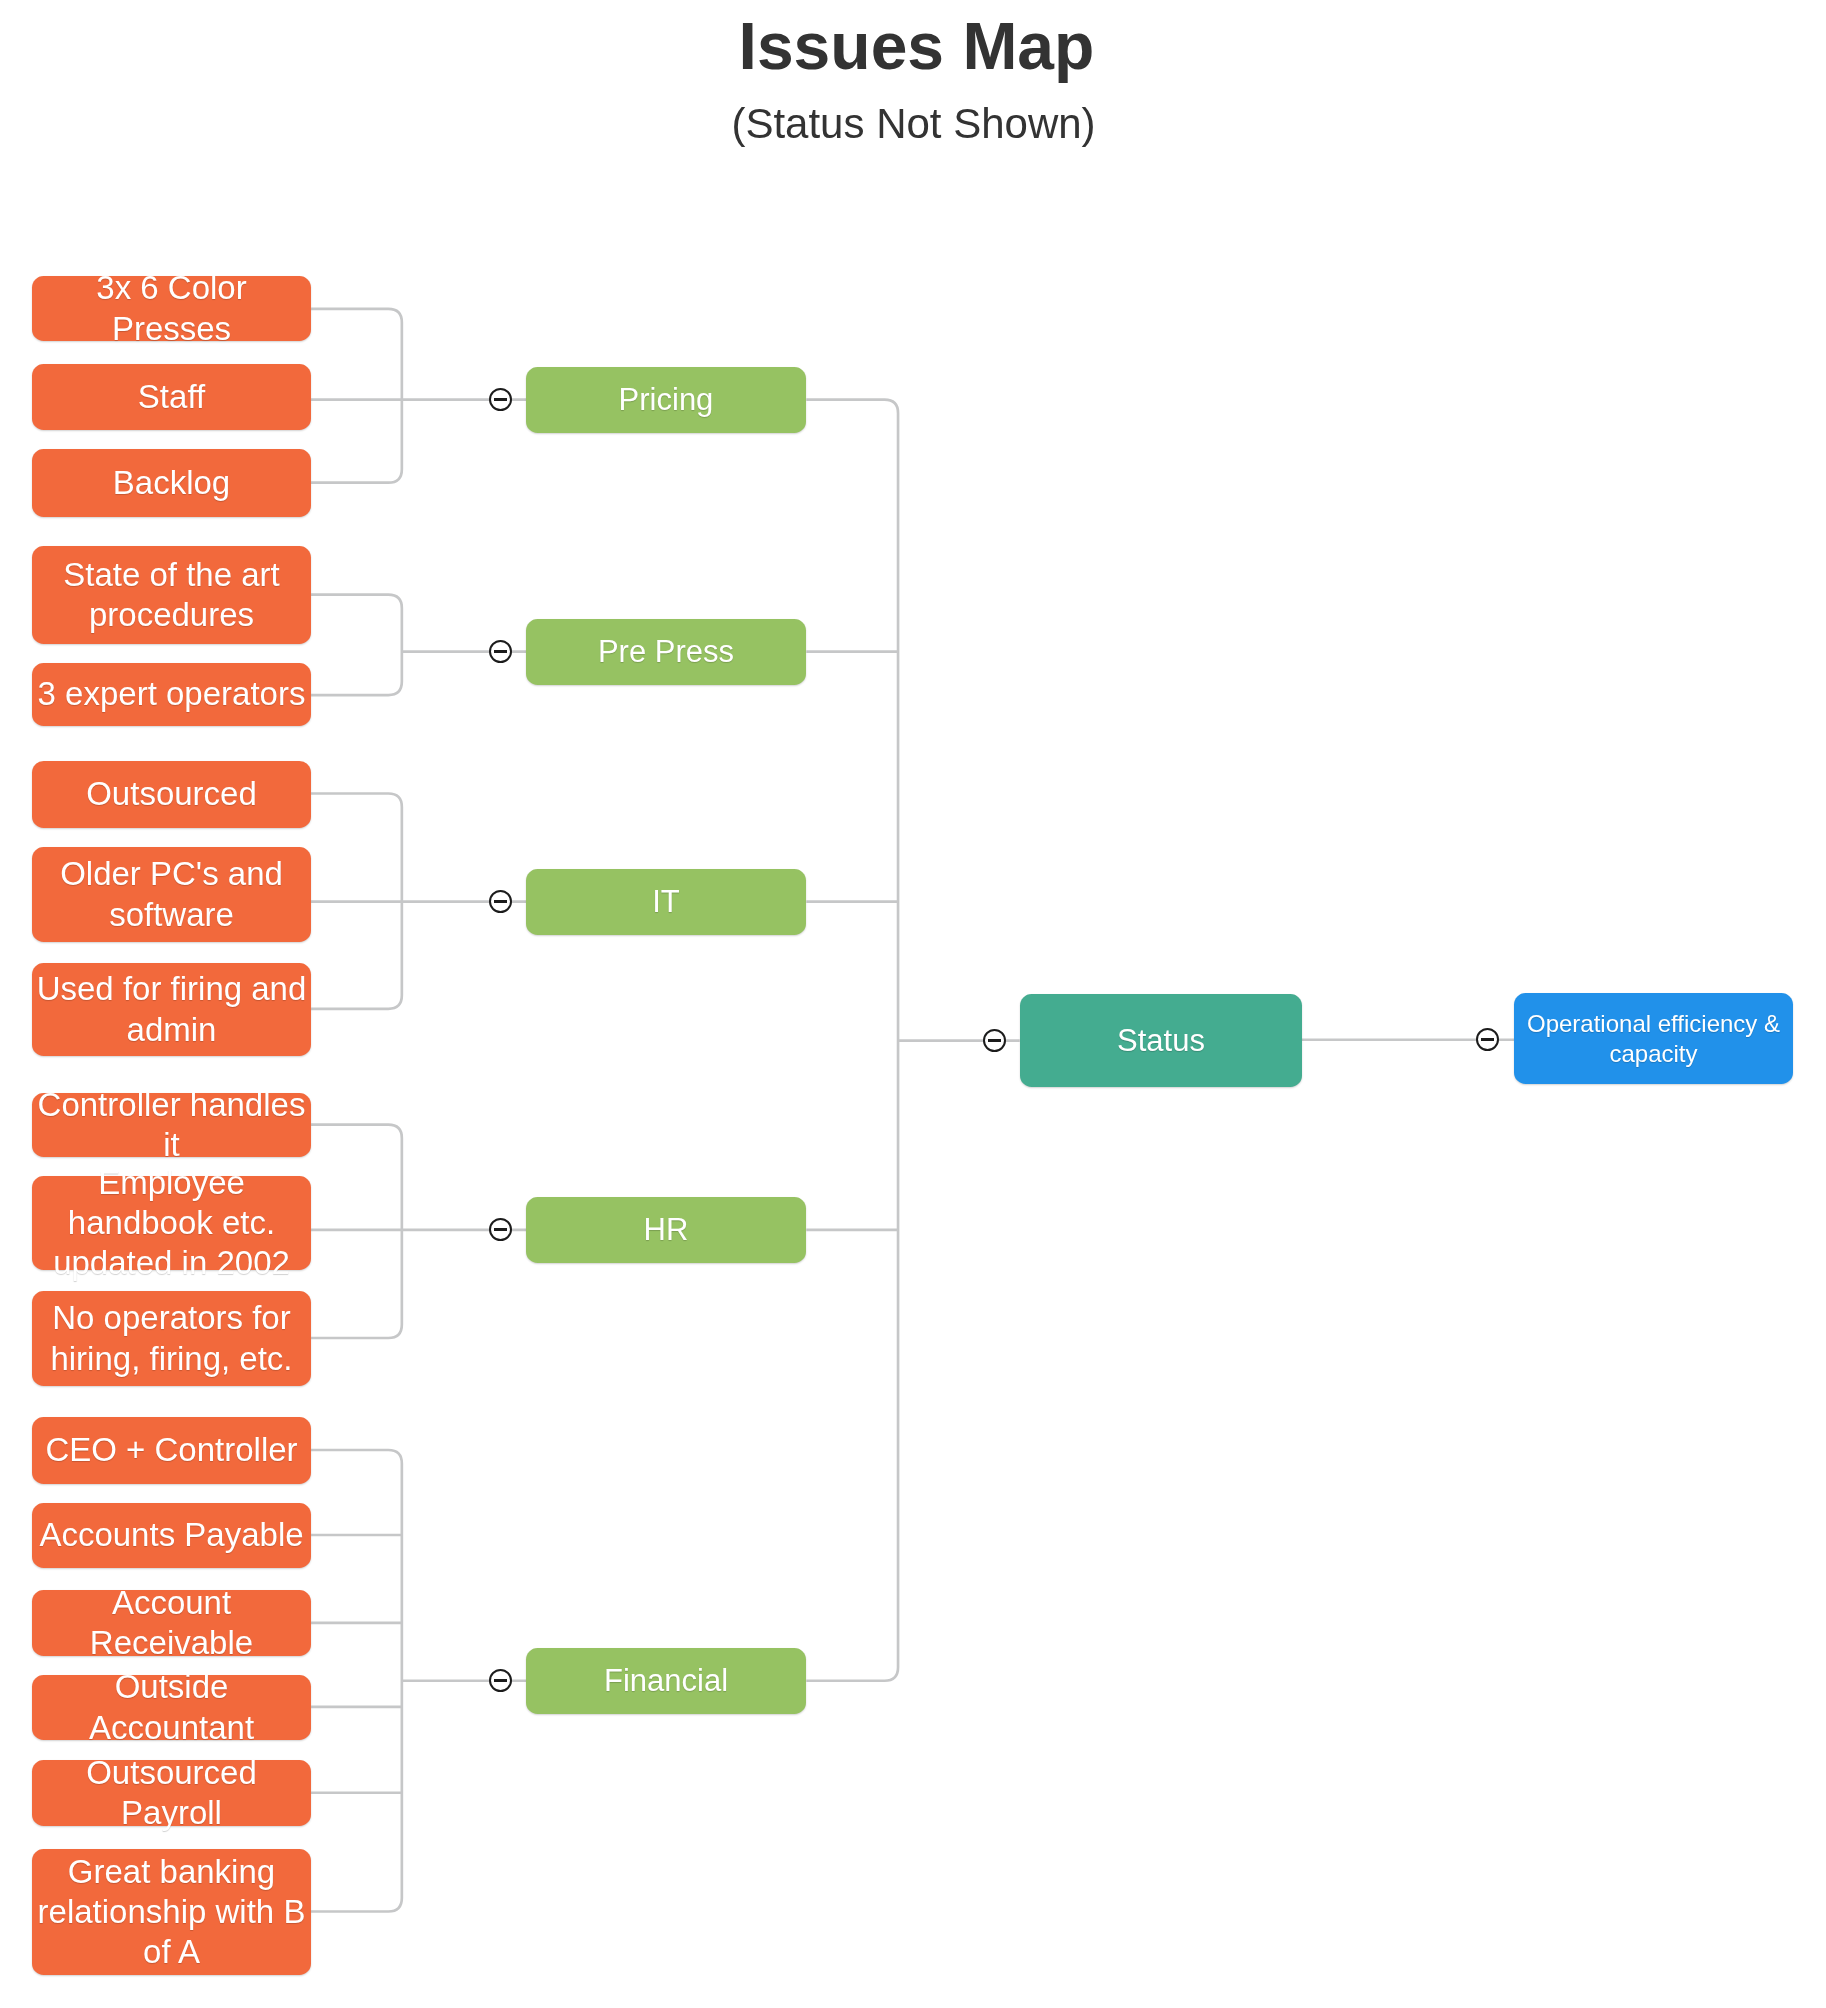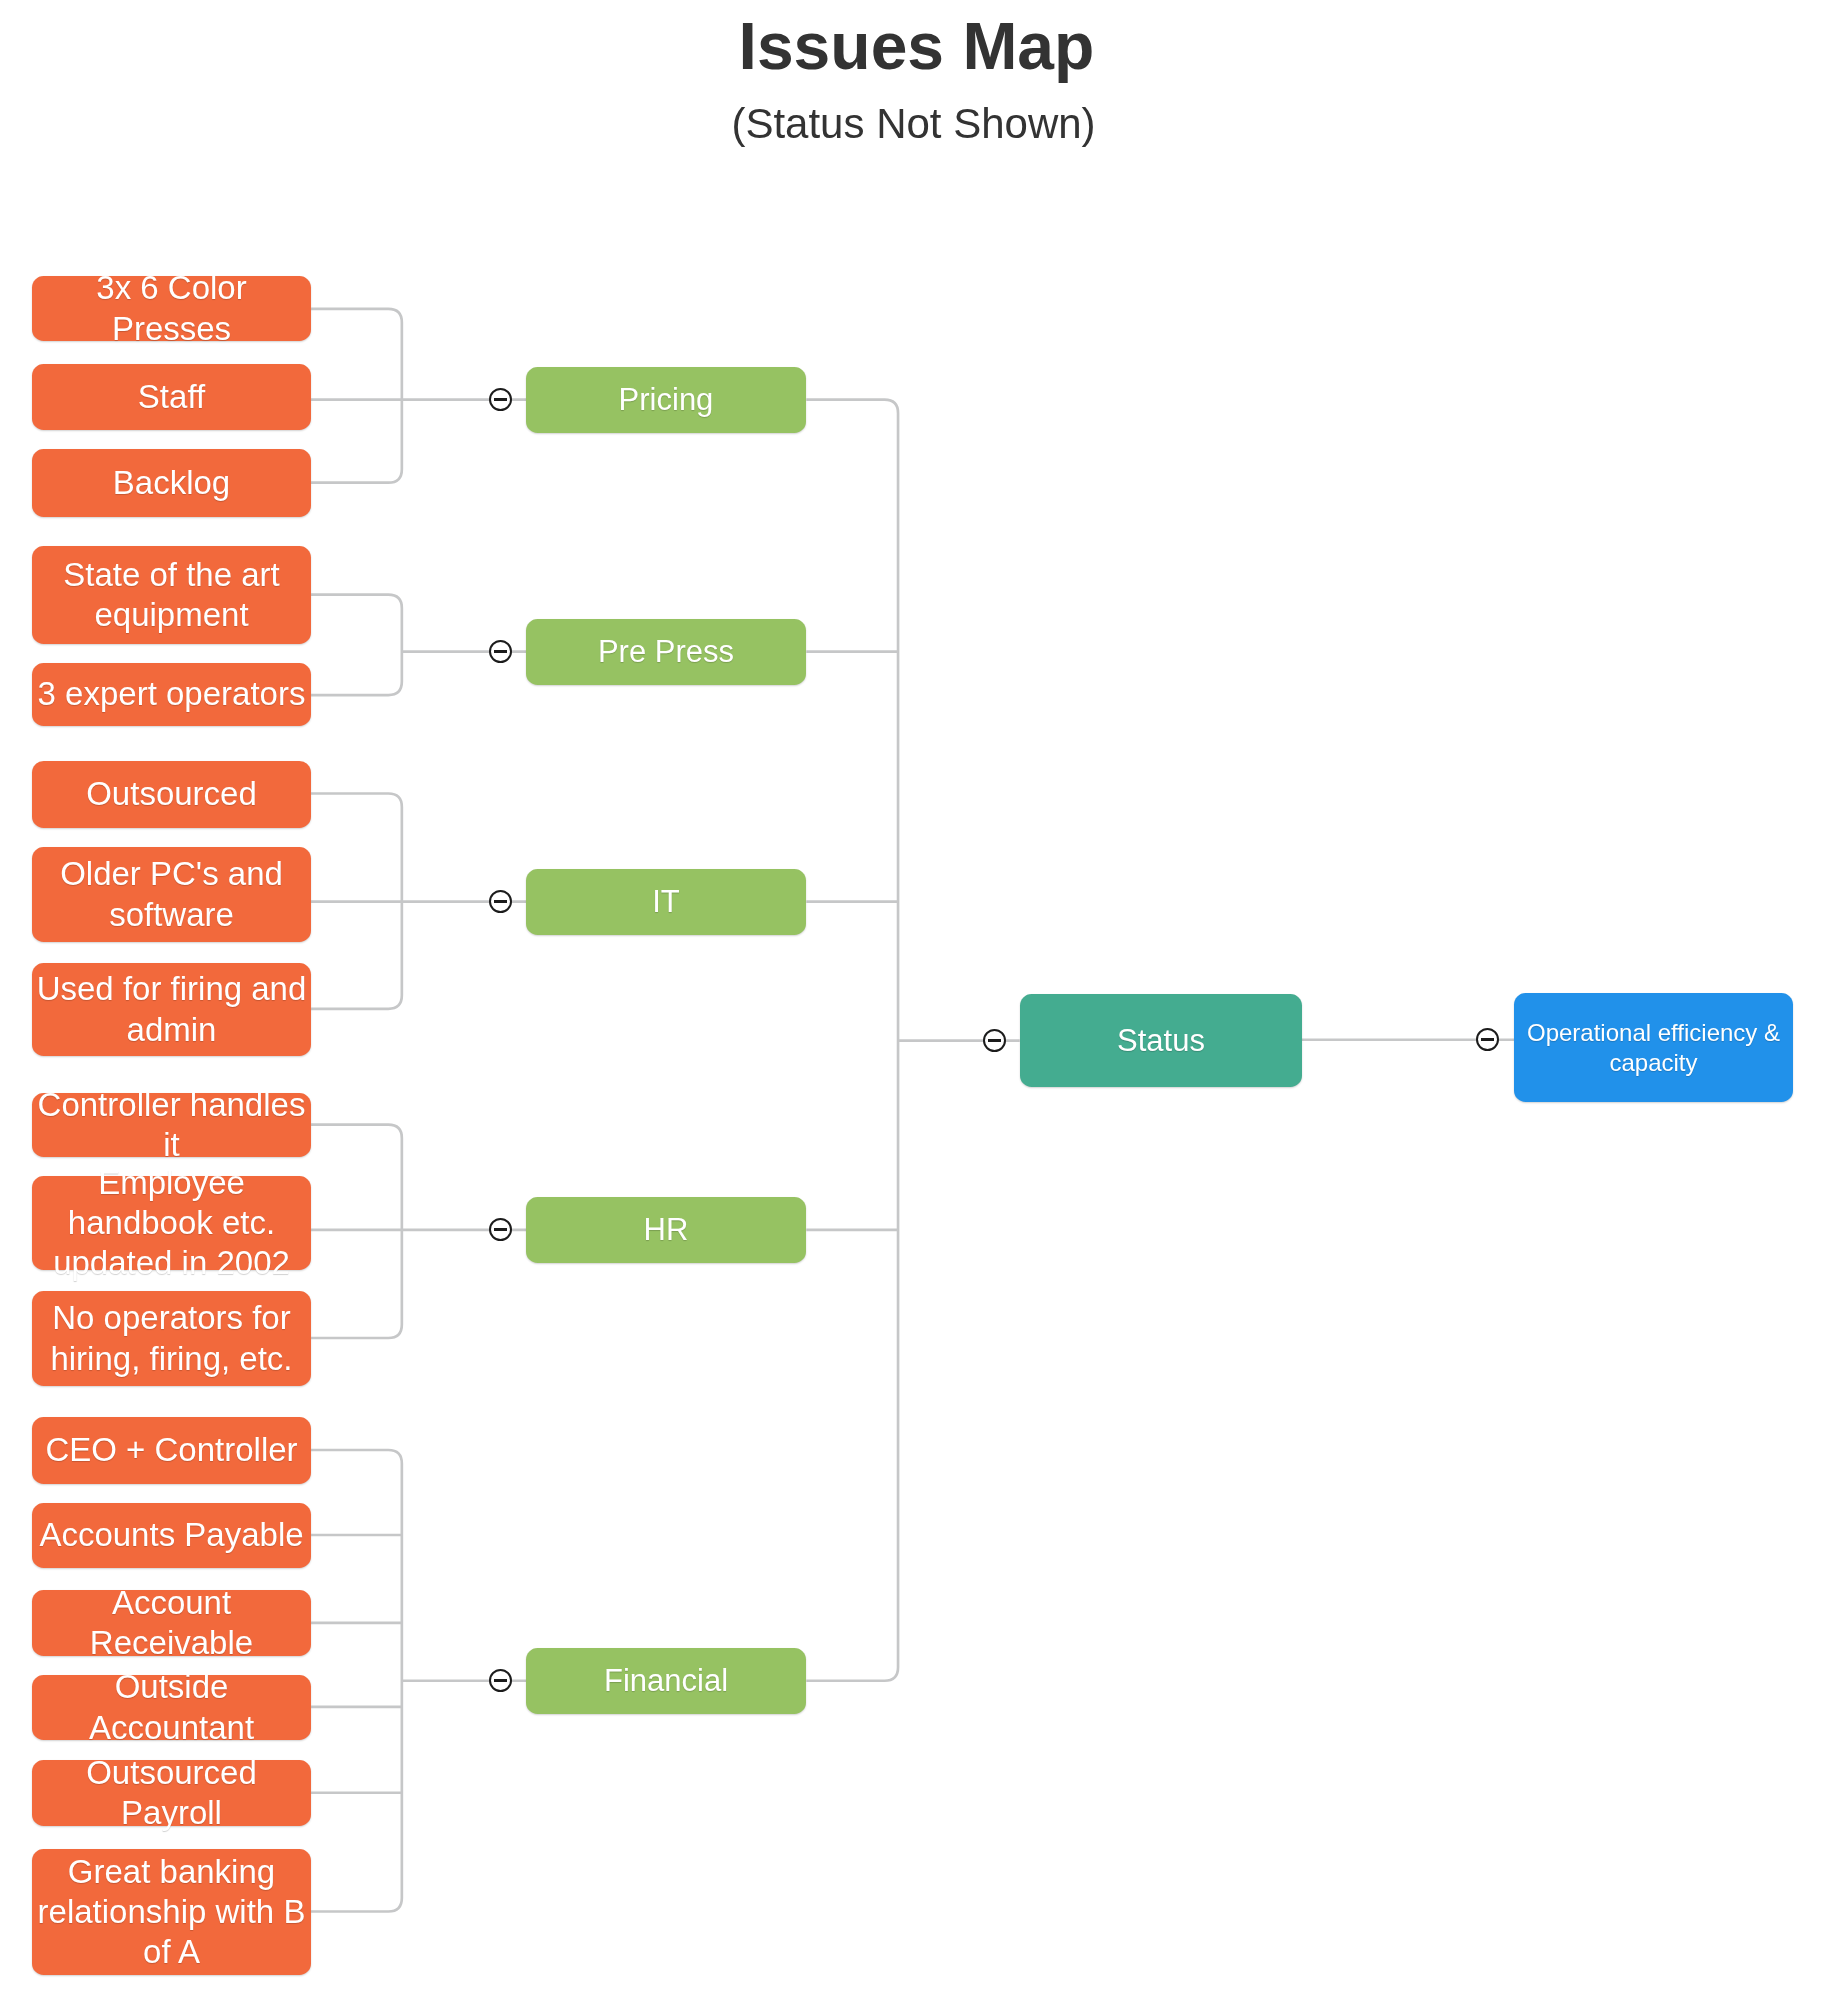--- a/index.html
+++ b/index.html
@@ -73,21 +73,21 @@
       <span>3x 6 Color Presses</span>
     </div>
   <div class="node leaf" style="top:364px;height:66px">
       <span>Staff</span>
     </div>
   <div class="node leaf" style="top:449px;height:68px">
       <span>Backlog</span>
     </div>
 
   <div class="node leaf" style="top:546px;height:98px">
-      <span>State of the art equipment</span>
+      <span>State of the art procedures</span>
     </div>
   <div class="node leaf" style="top:663px;height:63px">
       <span>3 expert operators</span>
     </div>
 
   <div class="node leaf" style="top:761px;height:67px">
       <span>Outsourced</span>
     </div>
   <div class="node leaf" style="top:847px;height:95px">
       <span>Older PC's and software</span>
@@ -138,21 +138,21 @@
       <span>HR</span>
     </div>
   <div class="node category" style="top:1648px">
       <span>Financial</span>
     </div>
 
   <div class="node status" style="left:1020px;top:994px;width:282px;height:93px">
       <span>Status</span>
     </div>
 
-  <div class="node root" style="left:1514px;top:993px;width:279px;height:109px">
+  <div class="node root" style="left:1514px;top:993px;width:279px;height:91px">
       <span>Operational efficiency &amp; capacity</span>
     </div>
 
   <div class="collapse" style="left:489px;top:388px"></div>
   <div class="collapse" style="left:489px;top:640px"></div>
   <div class="collapse" style="left:489px;top:890px"></div>
   <div class="collapse" style="left:489px;top:1218px"></div>
   <div class="collapse" style="left:489px;top:1669px"></div>
   <div class="collapse" style="left:983px;top:1029px"></div>
   <div class="collapse" style="left:1476px;top:1028px"></div>

